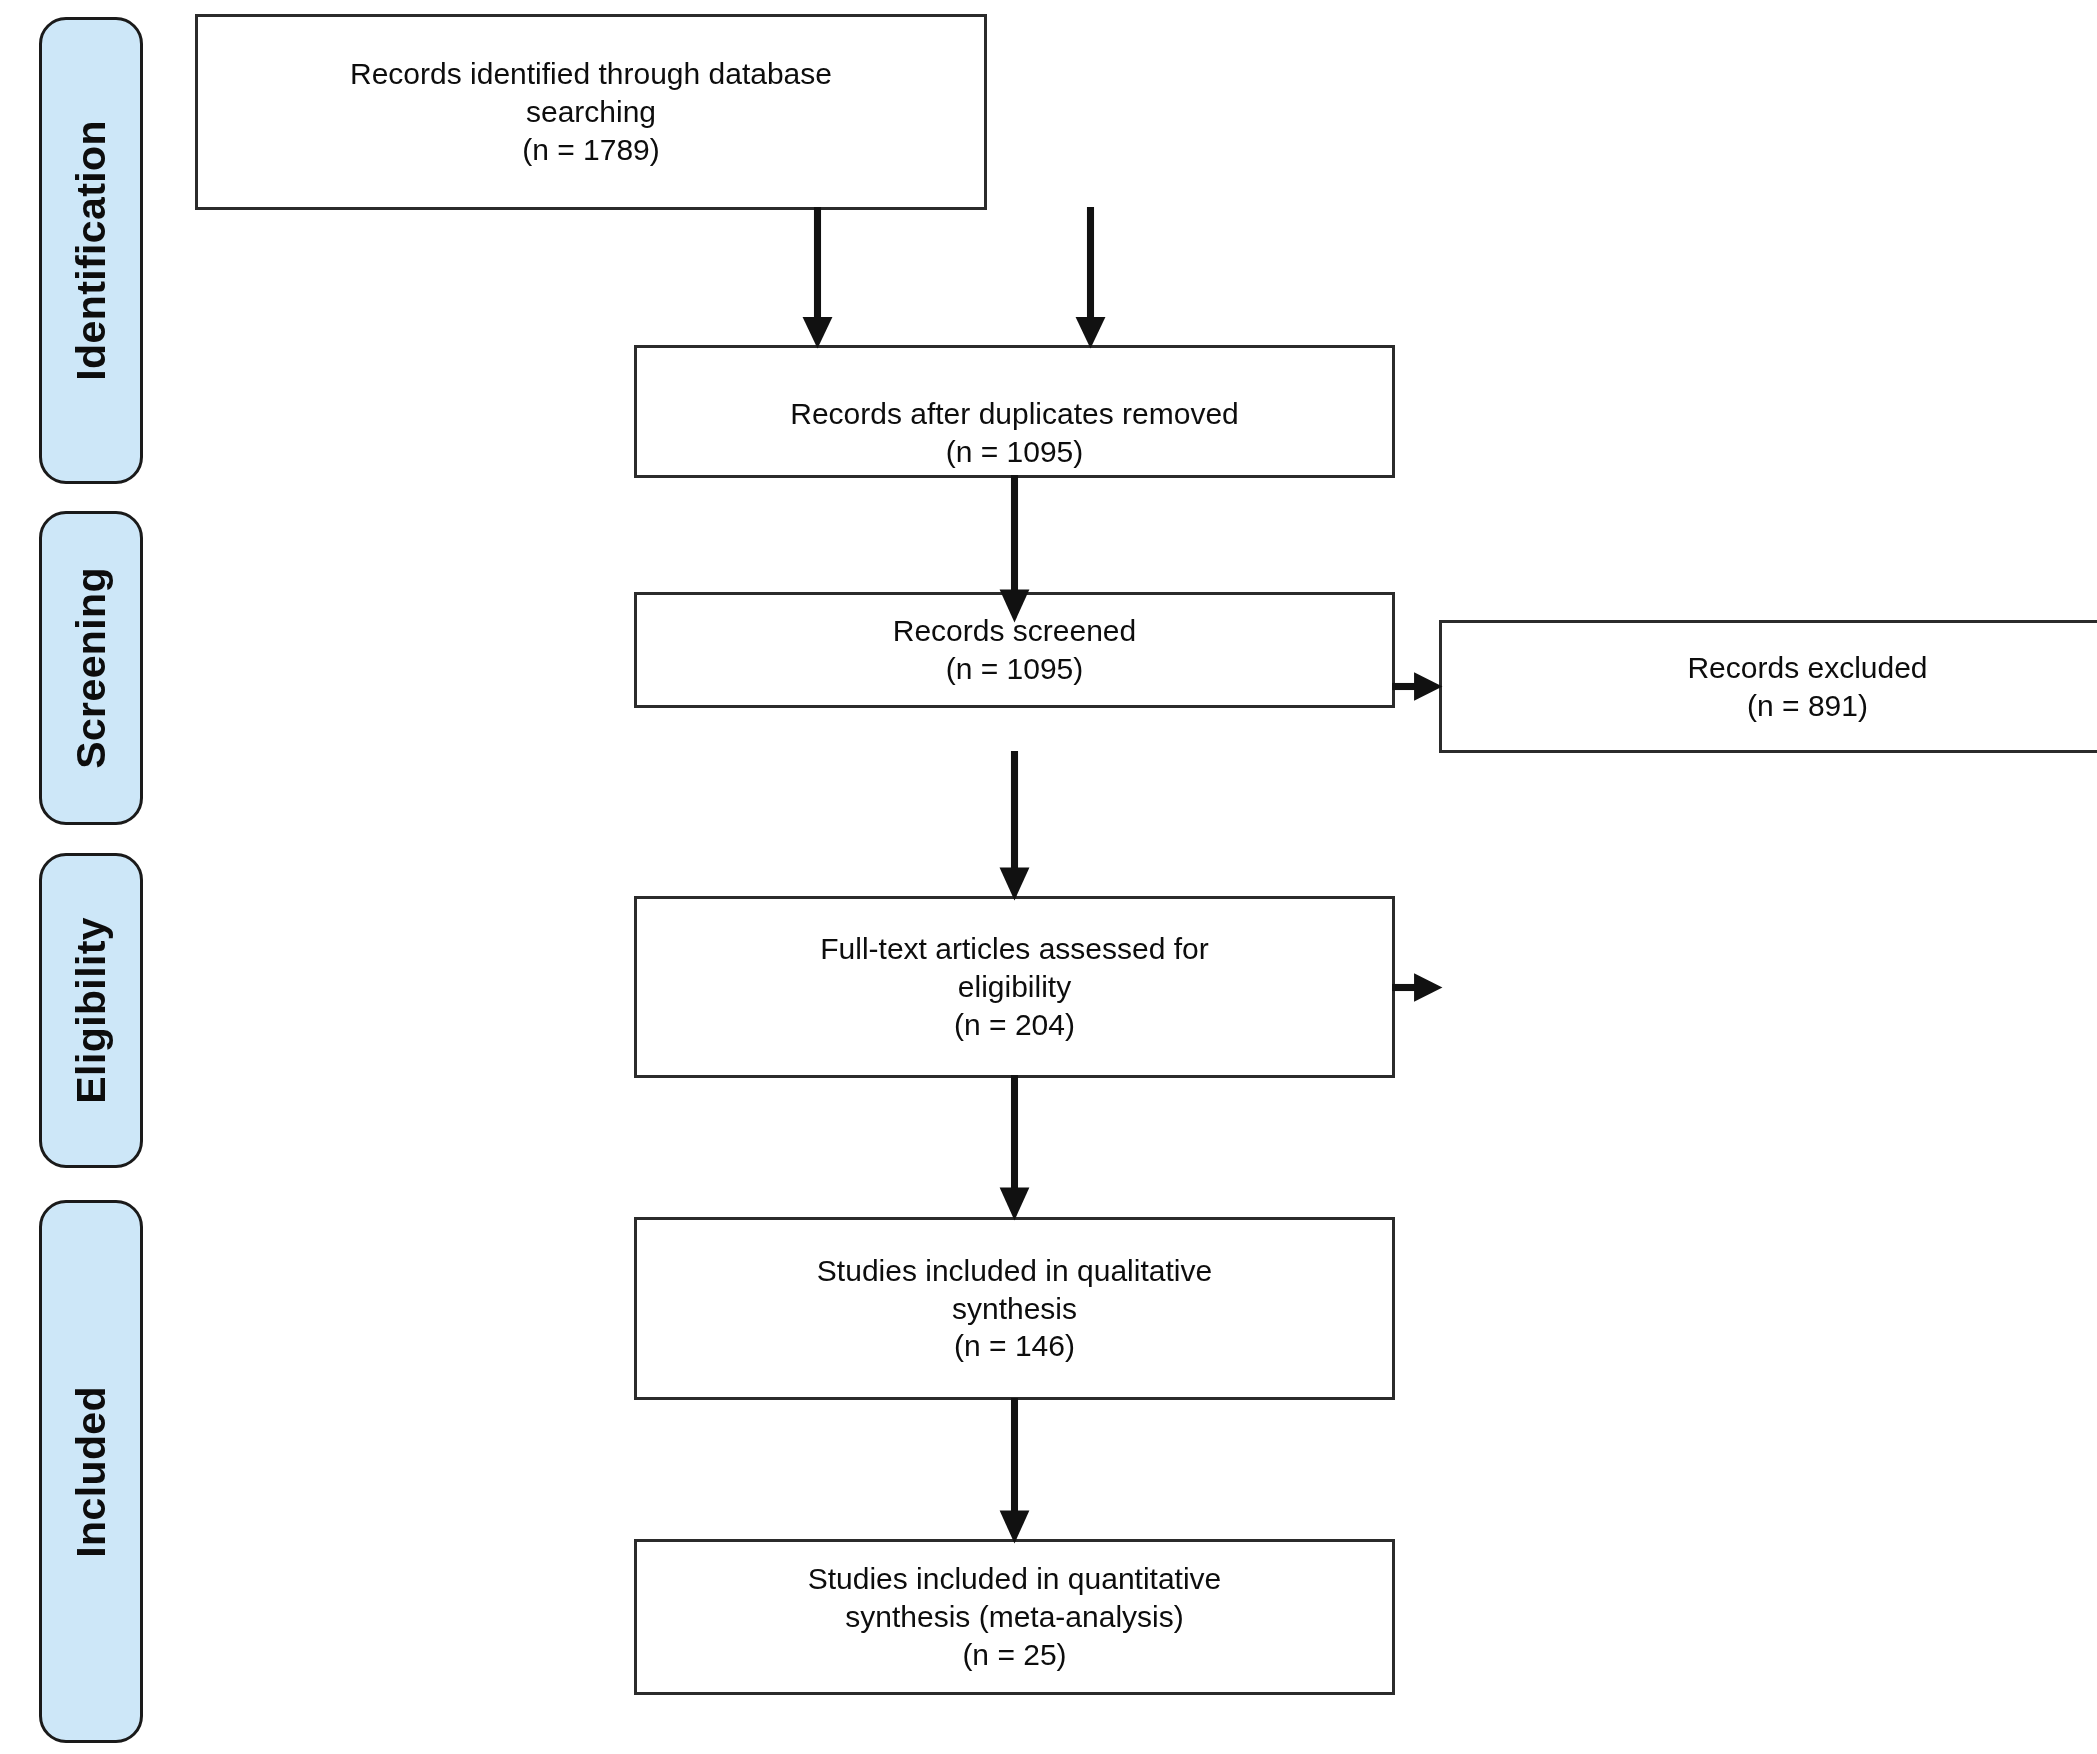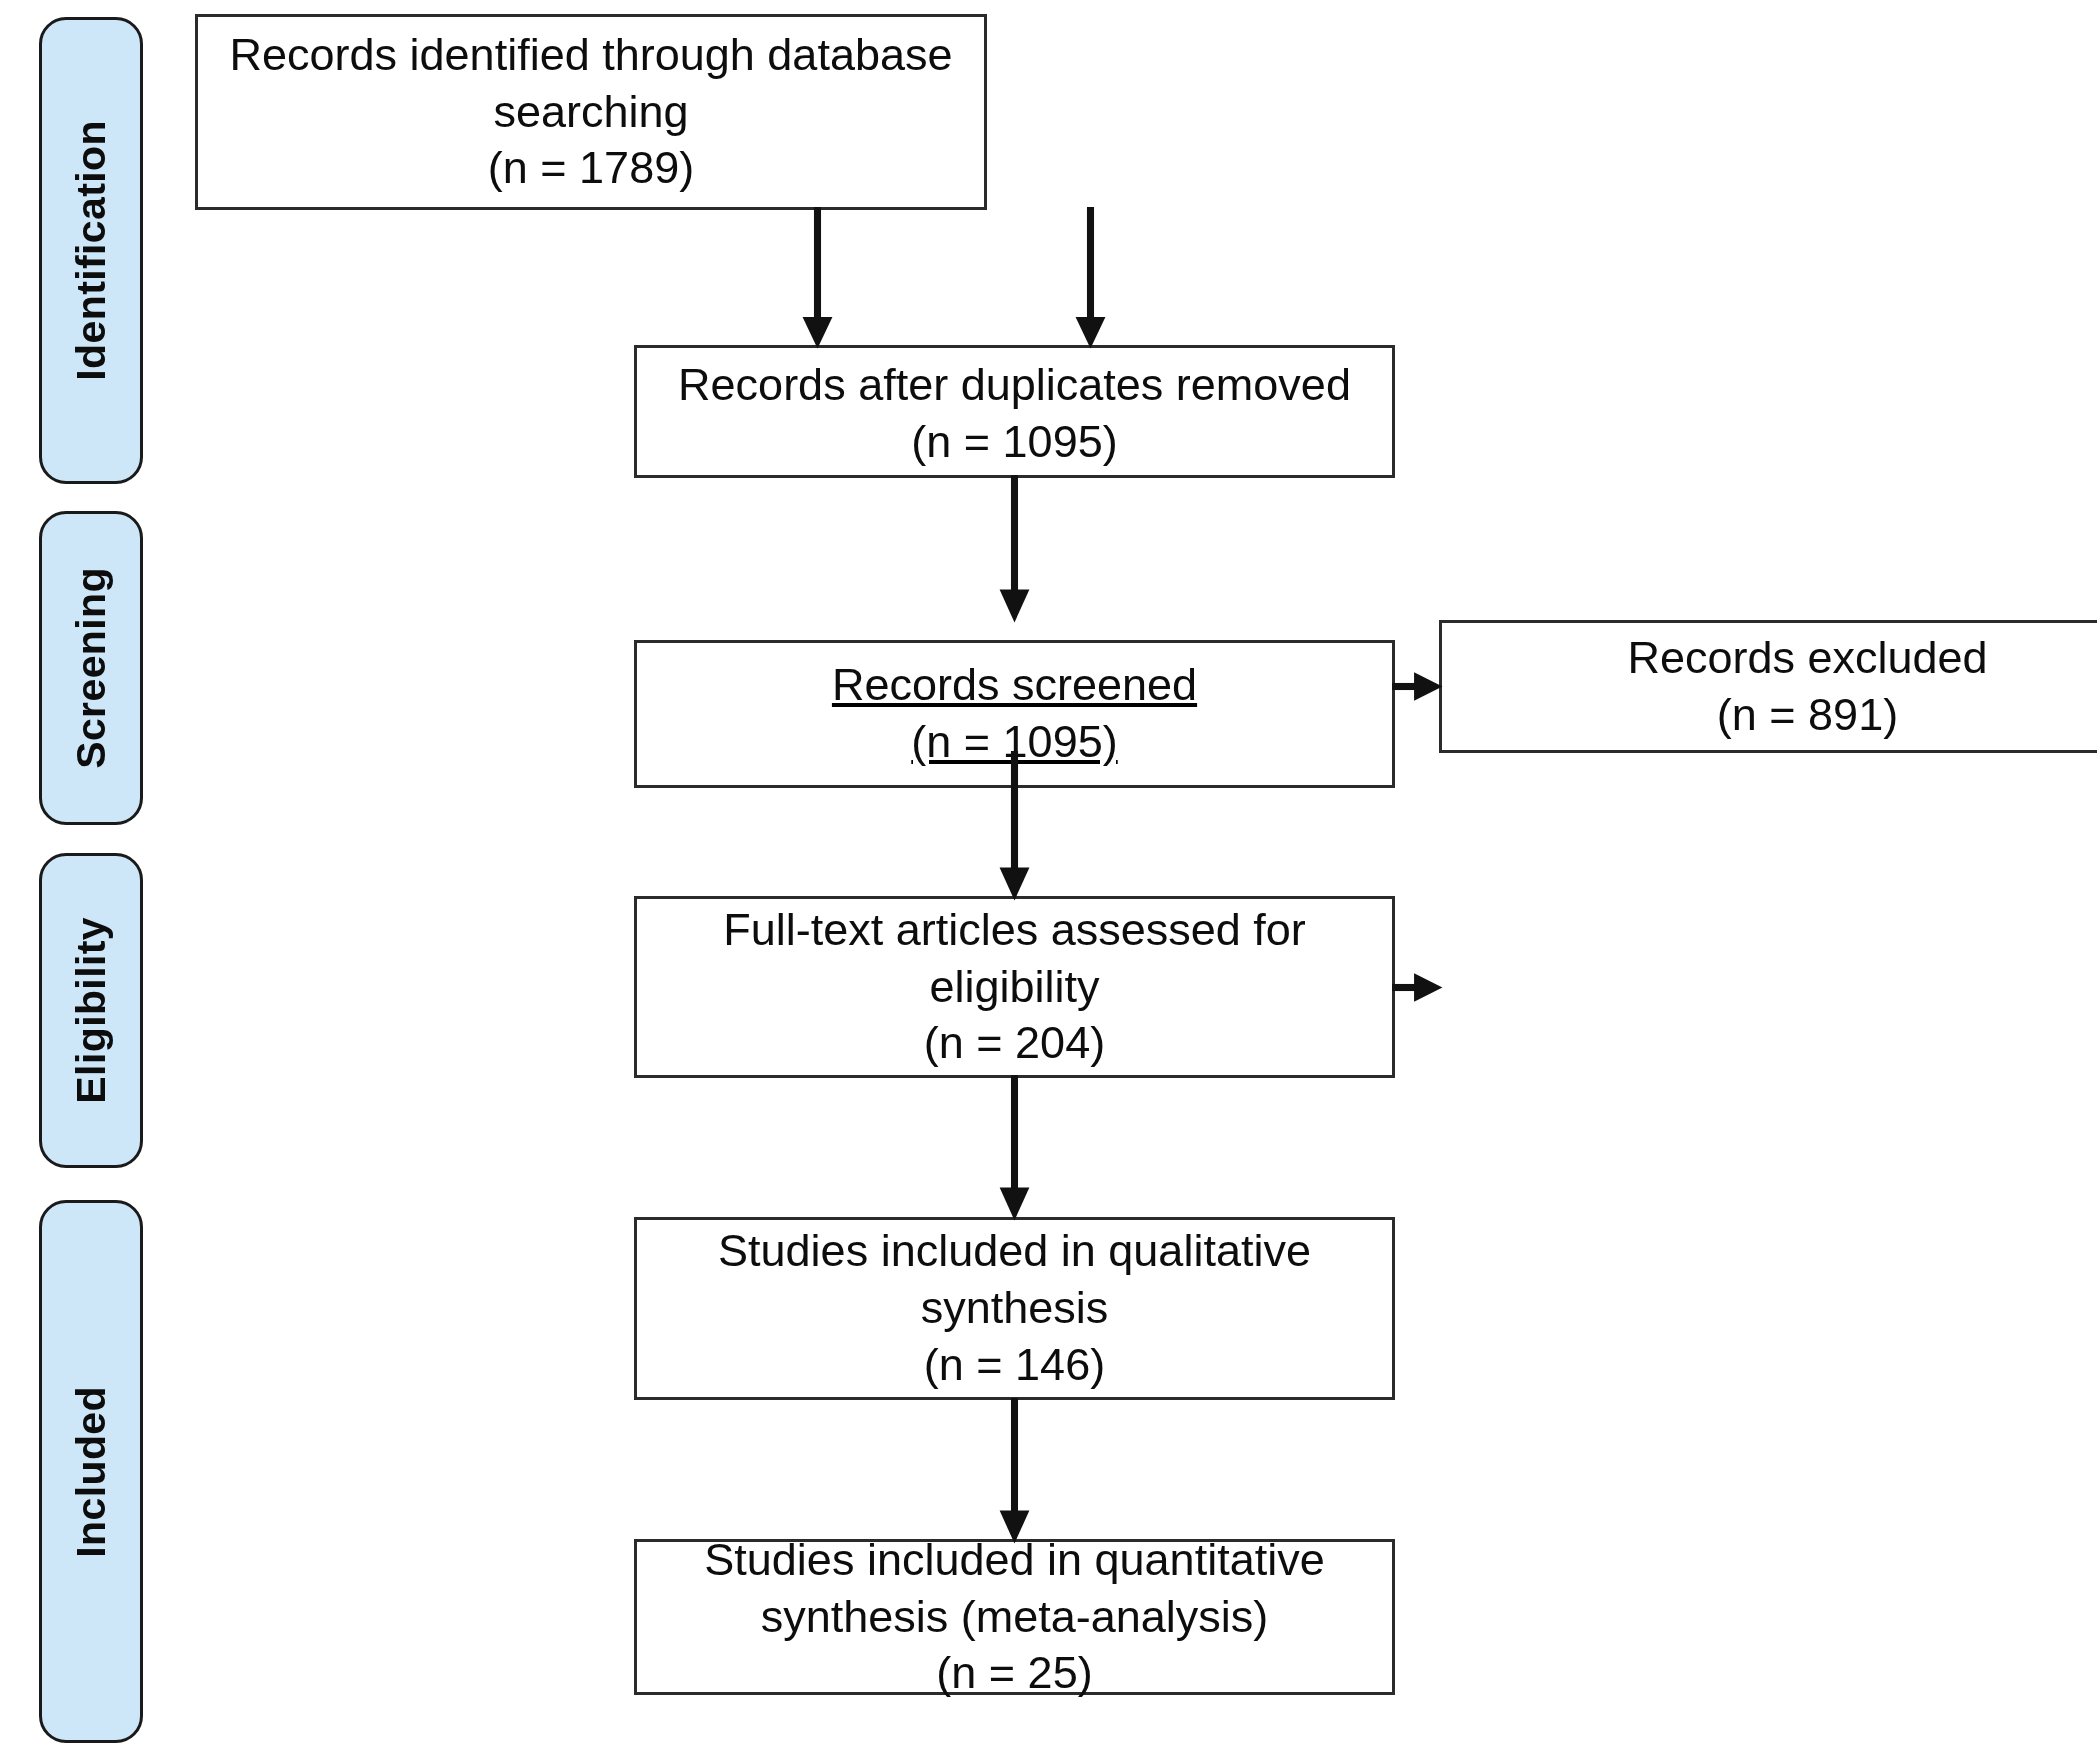--- a/index.html
+++ b/index.html
@@ -45,21 +45,21 @@
     position: absolute;
     background: #ffffff;
     border: 3.1px solid #2b2b2b;
     box-sizing: border-box;
     display: flex;
     align-items: center;
     justify-content: center;
     padding: 4.7px 14px;
   }
   .flow-box .box-text {
-    font-size: 45px;
+    font-size: 30px;
     line-height: 1.26;
     color: #0d0d0d;
     text-align: center;
     white-space: pre-line;
   }
 
   
   .connector {
     position: absolute;
   }
@@ -94,21 +94,21 @@
 searching
 (n = 1789)</span>
   </div>
 
 
   <div class="flow-box" style="left:634px; top:345px; width:761px; height:133px;align-items:flex-end;">
     <span class="box-text">Records after duplicates removed
 (n = 1095)</span>
   </div>
 
-  <div class="flow-box" style="left:634px; top:640px; width:761px; height:148px;text-decoration:underline;">
+  <div class="flow-box" style="left:634px; top:592px; width:761px; height:116px;">
     <span class="box-text">Records screened
 (n = 1095)</span>
   </div>
 
   <div class="flow-box" style="left:1439px; top:620px; width:737px; height:133px;">
     <span class="box-text">Records excluded
 (n = 891)</span>
   </div>
 
   <div class="flow-box" style="left:634px; top:896px; width:761px; height:182px;">

